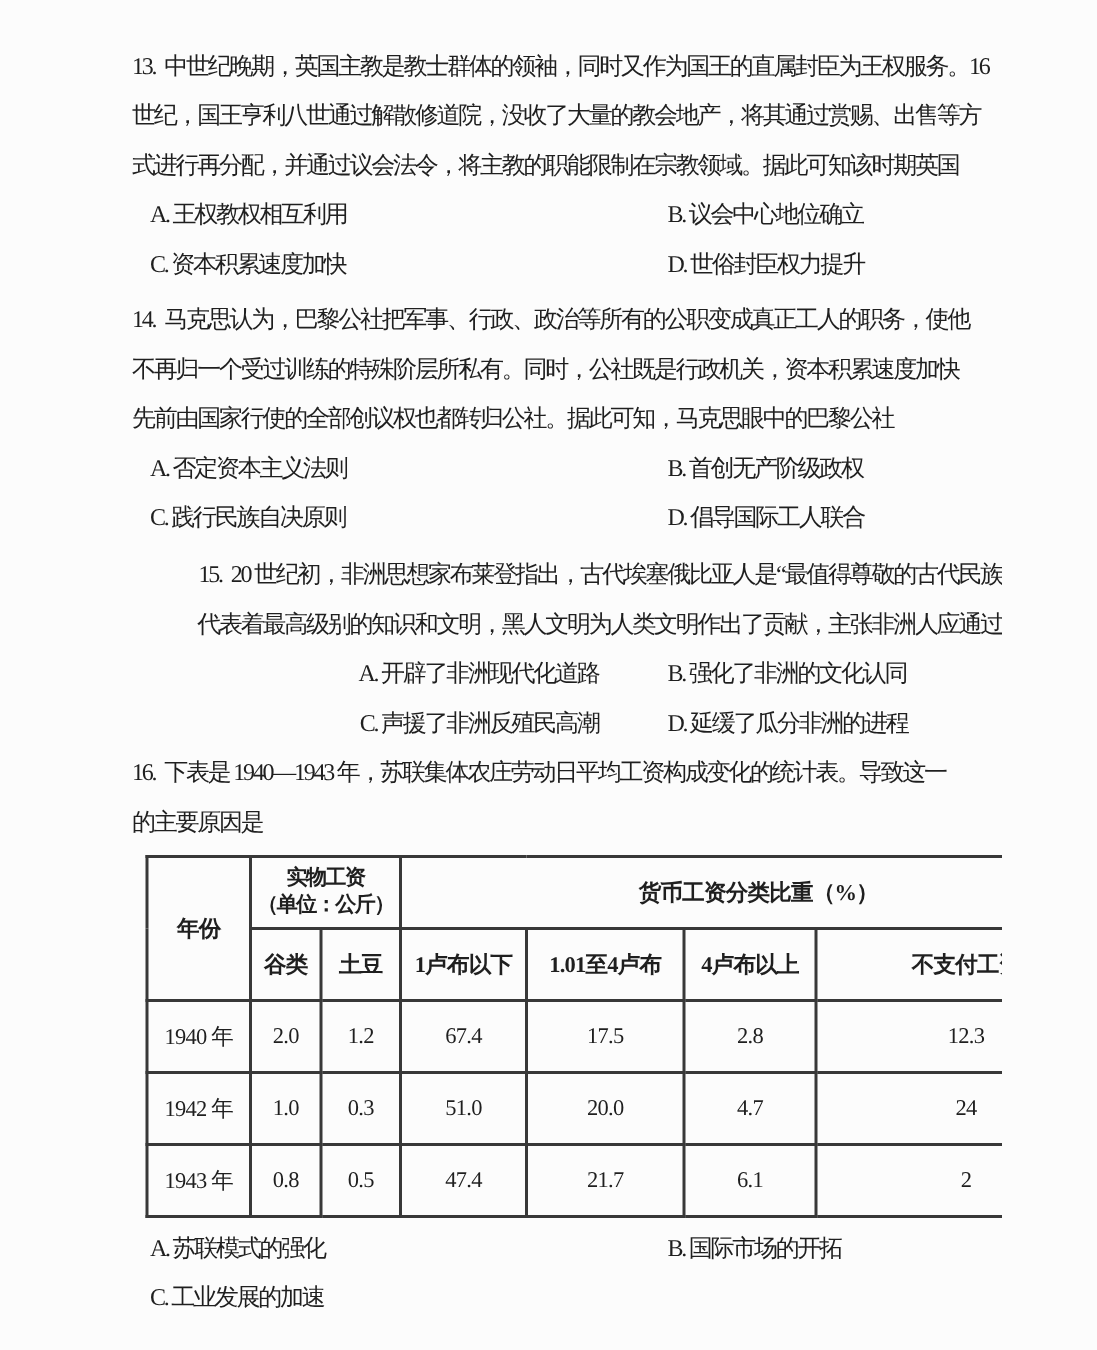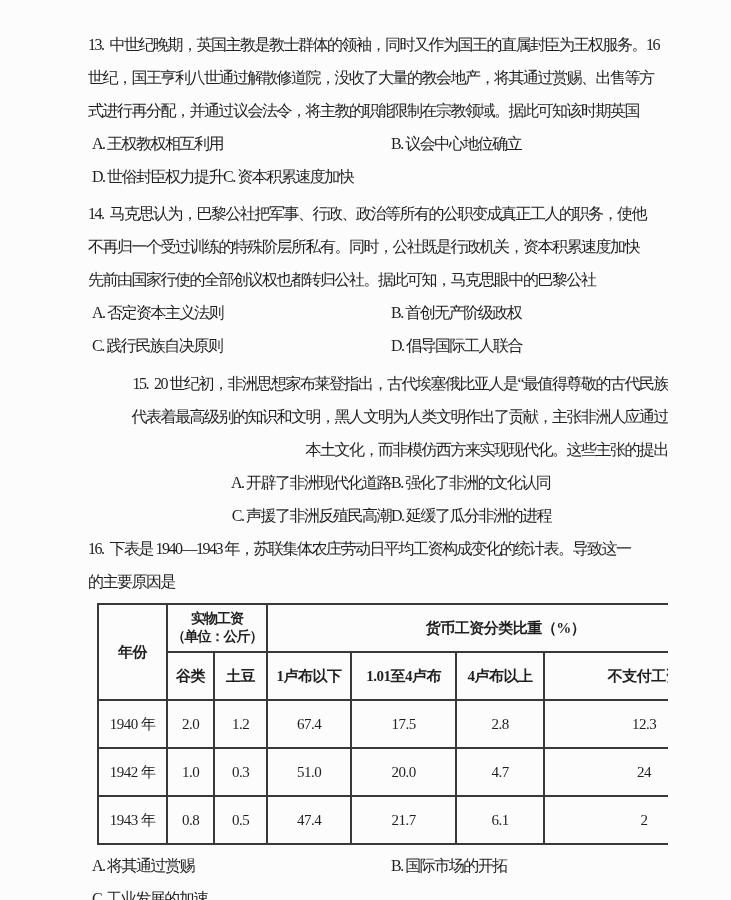--- a/index.html
+++ b/index.html
@@ -21,21 +21,21 @@
     overflow:hidden;
   }
   .content { padding:12px 0 0 88px; }
   .t-line {
     height:33px; line-height:33px;
     white-space:nowrap;
     font-size:16px;
     letter-spacing:-1.5px;
   }
   .qnum { margin-right:6px; }
-  .opt-row { display:flex; margin-left:4px; }
+  .opt-row { display:flex; margin-left:12px;gap:46px; }
   .opt-left { width:299px; }
   .q14 { margin-top:4px; }
   .q15 { margin-top:5px;text-align:right; }
   .q16 { margin-top:0; }
   table.wage {
     border-collapse:collapse;
     table-layout:fixed;
     width:646px;
     margin:5px 0 4px 9px;
   }
@@ -66,22 +66,22 @@
         <div class="t-line">
           <span class="qnum">13.</span><span>中世纪晚期，英国主教是教士群体的领袖，同时又作为国王的直属封臣为王权服务。16</span>
         </div>
         <div class="t-line">世纪，国王亨利八世通过解散修道院，没收了大量的教会地产，将其通过赏赐、出售等方</div>
         <div class="t-line">式进行再分配，并通过议会法令，将主教的职能限制在宗教领域。据此可知该时期英国</div>
         <div class="opt-row">
           <div class="t-line opt-left">A. 王权教权相互利用</div>
           <div class="t-line">B. 议会中心地位确立</div>
         </div>
         <div class="opt-row">
+          <div class="t-line opt-left">C. 资本积累速度加快</div>
           <div class="t-line">D. 世俗封臣权力提升</div>
-          <div class="t-line opt-left">C. 资本积累速度加快</div>
         </div>
       </div>
 
       <div class="question q14">
         <div class="t-line">
           <span class="qnum">14.</span><span>马克思认为，巴黎公社把军事、行政、政治等所有的公职变成真正工人的职务，使他</span>
         </div>
         <div class="t-line">不再归一个受过训练的特殊阶层所私有。同时，公社既是行政机关，资本积累速度加快</div>
         <div class="t-line">先前由国家行使的全部创议权也都转归公社。据此可知，马克思眼中的巴黎公社</div>
         <div class="opt-row">
@@ -92,21 +92,20 @@
           <div class="t-line opt-left">C. 践行民族自决原则</div>
           <div class="t-line">D. 倡导国际工人联合</div>
         </div>
       </div>
 
       <div class="question q15">
         <div class="t-line">
           <span class="qnum">15.</span><span>20 世纪初，非洲思想家布莱登指出，古代埃塞俄比亚人是“最值得尊敬的古代民族</span>
         </div>
         <div class="t-line">代表着最高级别的知识和文明，黑人文明为人类文明作出了贡献，主张非洲人应通过</div>
-        <div class="t-line">本土文化，而非模仿西方来实现现代化。这些主张的提出</div>
         <div class="opt-row">
           <div class="t-line opt-left">A. 开辟了非洲现代化道路</div>
           <div class="t-line">B. 强化了非洲的文化认同</div>
         </div>
         <div class="opt-row">
           <div class="t-line opt-left">C. 声援了非洲反殖民高潮</div>
           <div class="t-line">D. 延缓了瓜分非洲的进程</div>
         </div>
       </div>
 
@@ -167,21 +166,21 @@
             <td>0.5</td>
             <td>47.4</td>
             <td>21.7</td>
             <td>6.1</td>
             <td>2</td>
           </tr>
         </tbody>
           </table>
 
         <div class="opt-row">
-          <div class="t-line opt-left">A. 将其通过赏赐</div>
+          <div class="t-line opt-left">A. 苏联模式的强化</div>
           <div class="t-line">B. 国际市场的开拓</div>
         </div>
         <div class="opt-row">
           <div class="t-line opt-left">C. 工业发展的加速</div>
         </div>
       </div>
 
     </div>
   </div>
 </div>

